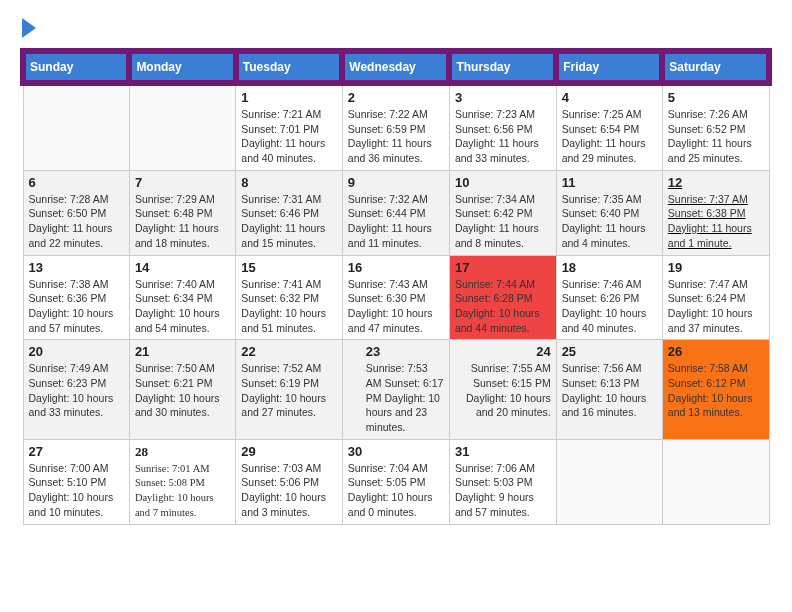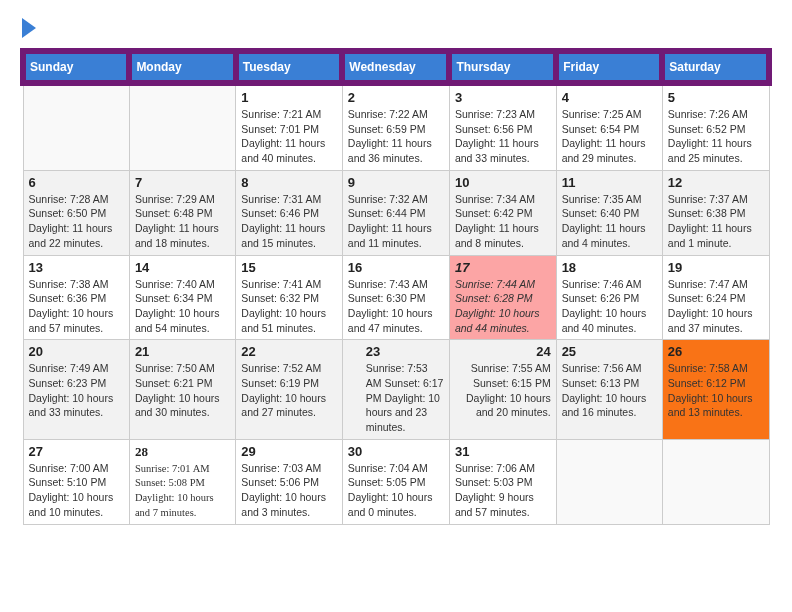--- a/index.html
+++ b/index.html
@@ -194,21 +194,21 @@
           <div class="day-info">Sunrise: 7:34 AM
 Sunset: 6:42 PM
 Daylight: 11 hours and 8 minutes.</div>
         </td>
         <td style="background: rgb(242, 242, 242);">
           <span class="day-number">11</span>
           <div class="day-info">Sunrise: 7:35 AM
 Sunset: 6:40 PM
 Daylight: 11 hours and 4 minutes.</div>
         </td>
-        <td style="background: rgb(242, 242, 242);">
+        <td style="background: rgb(242, 242, 242); text-decoration: underline;">
           <span class="day-number">12</span>
           <div class="day-info">Sunrise: 7:37 AM
 Sunset: 6:38 PM
 Daylight: 11 hours and 1 minute.</div>
         </td>
       </tr>
       <tr>
         <td style="background: rgb(255, 255, 255);">
           <span class="day-number">13</span>
           <div class="day-info">Sunrise: 7:38 AM
@@ -226,21 +226,21 @@
           <div class="day-info">Sunrise: 7:41 AM
 Sunset: 6:32 PM
 Daylight: 10 hours and 51 minutes.</div>
         </td>
         <td style="background: rgb(255, 255, 255);">
           <span class="day-number">16</span>
           <div class="day-info">Sunrise: 7:43 AM
 Sunset: 6:30 PM
 Daylight: 10 hours and 47 minutes.</div>
         </td>
-        <td style="background: #fca5a5; font-style: italic;">
+        <td style="background: #ef4444;">
           <span class="day-number">17</span>
           <div class="day-info">Sunrise: 7:44 AM
 Sunset: 6:28 PM
 Daylight: 10 hours and 44 minutes.</div>
         </td>
         <td style="background: rgb(255, 255, 255);">
           <span class="day-number">18</span>
           <div class="day-info">Sunrise: 7:46 AM
 Sunset: 6:26 PM
 Daylight: 10 hours and 40 minutes.</div>

